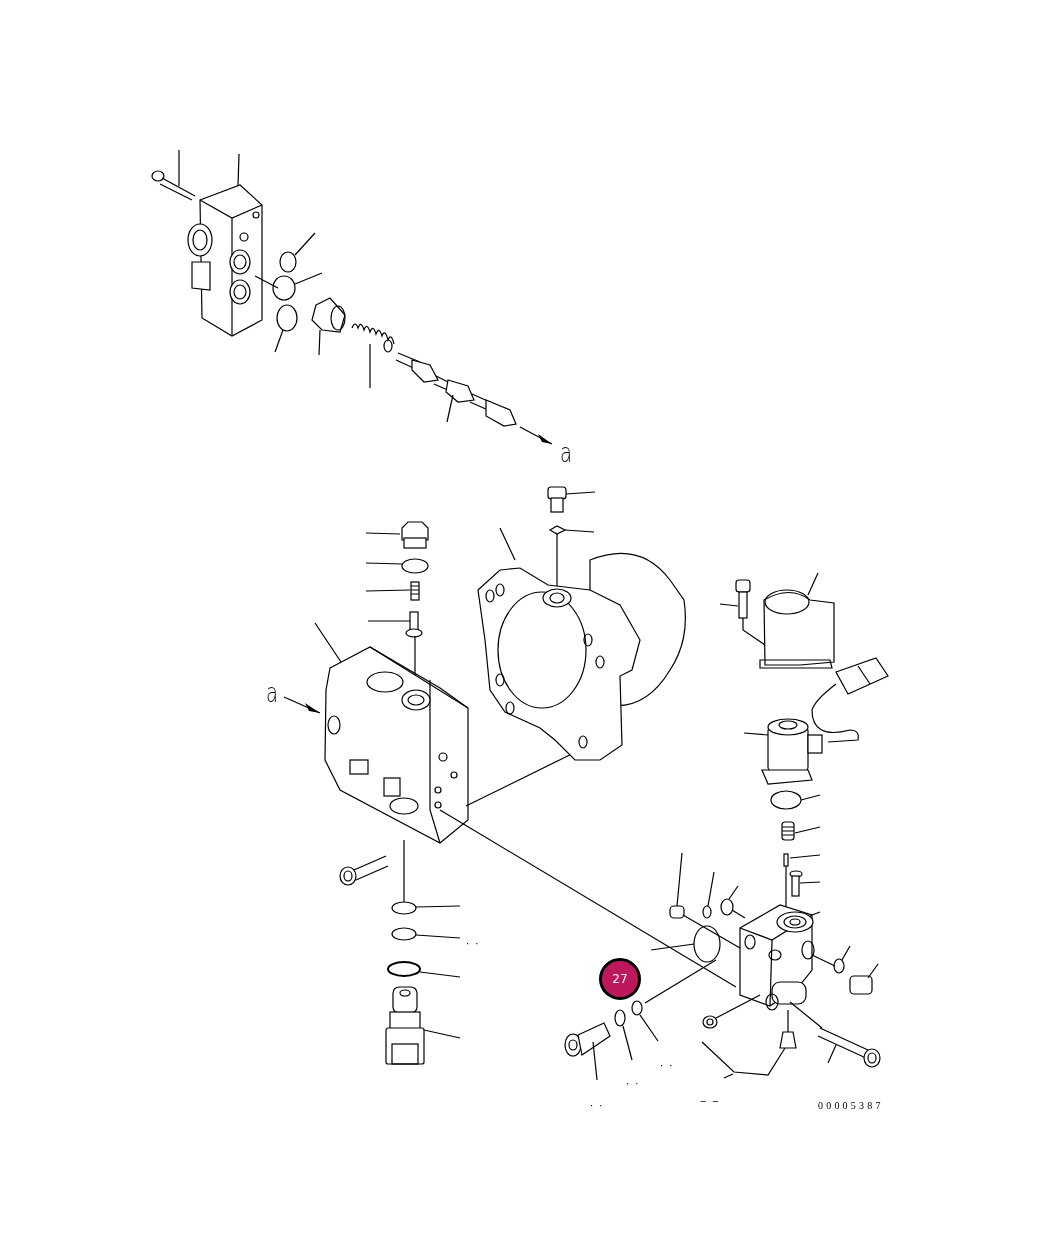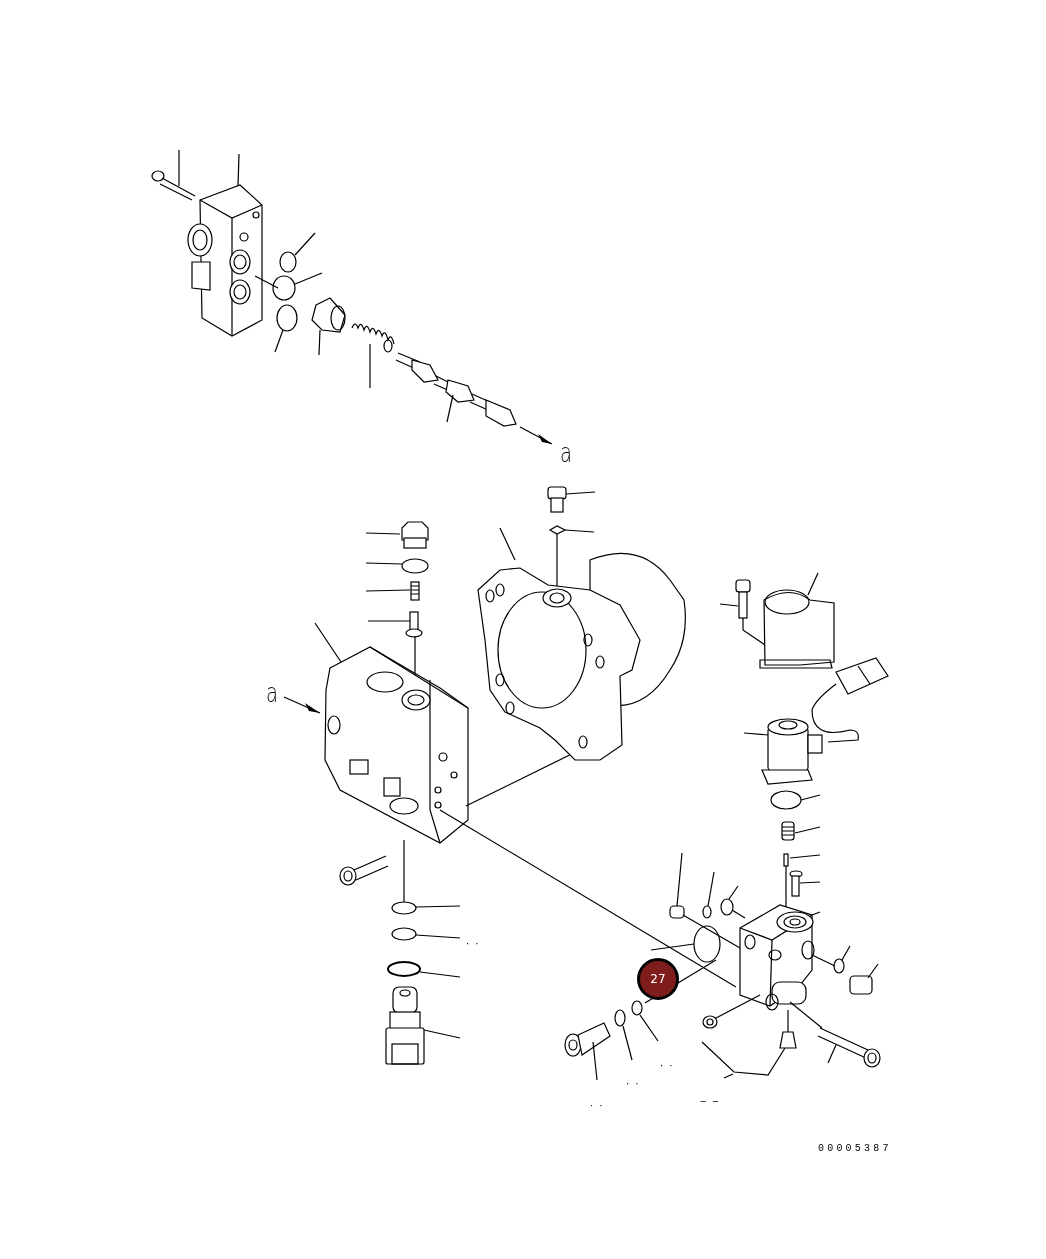--- a/index.html
+++ b/index.html
@@ -5,24 +5,24 @@
   html, body { margin: 0; padding: 0; background: #ffffff; }
   body { width: 1046px; height: 1259px; position: relative; overflow: hidden;
          font-family: "DejaVu Sans", sans-serif; }
   #canvas { position: absolute; left: 0; top: 0; width: 1046px; height: 1259px; }
   svg .ln { stroke: #000; stroke-width: 1.2; fill: none; }
   svg .lnw { stroke: #000; stroke-width: 1.2; fill: #fff; }
   svg .thick { stroke: #000; stroke-width: 2; fill: none; }
   .ref-letter { position: absolute; font-family: "DejaVu Sans", sans-serif;
                 font-size: 26px; font-weight: 200; color: #000; line-height: 1; transform: scaleX(0.75); transform-origin: left top; }
   .drawing-number { position: absolute; left: 818px; top: 1100px;
-                    font-family: Liberation Mono, monospace; font-size: 10px;
-                    letter-spacing: 3.2px; color: #000; margin-top: 43px; }
-  .callout { position: absolute; left: 637px; top: 958px; width: 42px; height: 42px;
-             border-radius: 50%; background: #7f1d1d; border: 3px solid #000;
+                    font-family: Liberation Serif, serif; font-size: 10px;
+                    letter-spacing: 3.2px; color: #000; }
+  .callout { position: absolute; left: 599px; top: 958px; width: 42px; height: 42px;
+             border-radius: 50%; background: #be185d; border: 3px solid #000;
              box-sizing: border-box; color: #fff; font-size: 12px;
              display: flex; align-items: center; justify-content: center; cursor: pointer; }
   .dots { position: absolute; font-size: 10px; color: #000; letter-spacing: 6px; }
 </style>
 </head>
 <body>
 
 <div id="canvas">
 <svg width="1046" height="1259" viewBox="0 0 1046 1259">
 

